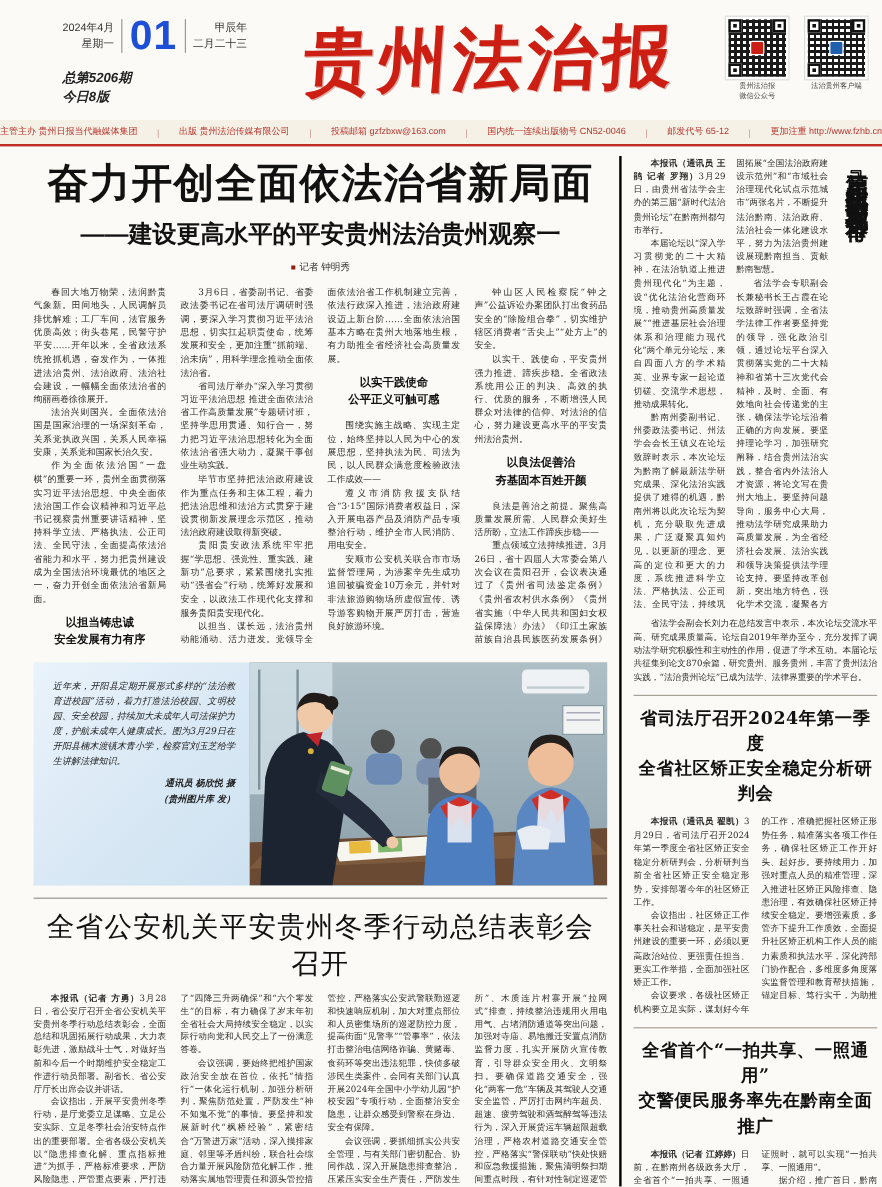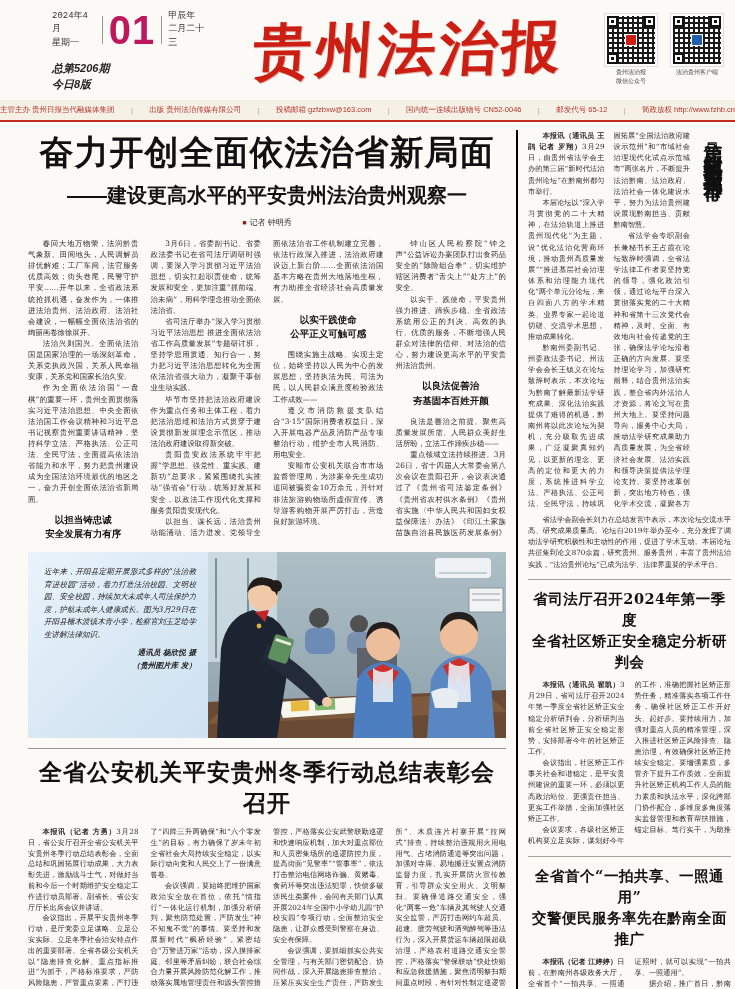--- a/index.html
+++ b/index.html
@@ -7,23 +7,23 @@
   body {
     width:735px; height:989px; overflow:hidden;
     background:#fbfaf6; color:#222;
     font-family:"DejaVu Serif","Liberation Serif",serif;
     position:relative;
   }
   
   .masthead { height:100px; display:flex; align-items:center; padding:0 8px 0 52px; position:relative; }
   .dateblock { width:160px; flex:0 0 auto; }
   .dateblock .row1 { display:flex; align-items:center; }
-  .d-col { font-size:9px; line-height:1.5; color:#333; text-align:left; font-family:Liberation Mono, monospace; }
+  .d-col { font-size:9px; line-height:1.5; color:#333; text-align:right; font-family:Liberation Sans, sans-serif; }
   .d-sep { width:1px; height:28px; background:#999; margin:0 6px; }
-  .d-day { font-size:40px; font-weight:bold; color:#be185d; font-family:"Liberation Sans",sans-serif; letter-spacing:1px; }
+  .d-day { font-size:34px; font-weight:bold; color:#1d4ed8; font-family:"Liberation Sans",sans-serif; letter-spacing:1px; }
   .issue { margin-top:8px; text-align:left; font-weight:bold; font-size:11px; line-height:1.45; font-family:"Liberation Sans",sans-serif;font-style:italic; }
   .paper-title {
     flex:1; text-align:center;
     font-family:"DejaVu Serif","Liberation Serif",serif;
     font-size:58px; font-weight:bold; color:#cc1e12;
     transform:skewX(-5deg) rotate(-1deg);
     letter-spacing:4px; white-space:nowrap;
     text-shadow:1px 1px 0 rgba(160,20,10,.35);
   }
   .qrzone { flex:0 0 auto; display:flex; gap:14px; padding-right:4px; }
@@ -61,21 +61,21 @@
     font-family:"Liberation Sans",sans-serif; margin:8px 0; color:#111; break-inside:avoid; }
   
   .photo-row { display:flex; margin-top:8px; height:186px; }
   .photo-cap { width:180px; flex:0 0 auto; background:linear-gradient(135deg,#eaf3fb 0%,#d7e7f4 60%,#cfe2f1 100%);
     padding:14px 12px 10px 16px; font-style:italic; font-size:7.6px; line-height:1.65; color:#222; text-align:justify; }
   .photo-cap .cred { text-align:right; margin-top:6px; font-weight:bold; font-style:italic; }
   .photo-frame { flex:1; position:relative; overflow:hidden; background:#9fb2bc; }
   .photo-frame svg { width:100%; height:100%; display:block; }
   
   .a3 { border-top:1px solid #9a958c; margin-top:10px; padding-top:8px; }
-  .a3-title { text-align:center; font-family:"DejaVu Serif","Liberation Serif",serif; font-weight:700;
+  .a3-title { text-align:center; font-family:"DejaVu Serif","Liberation Serif",serif; font-weight:400;
     font-size:23px; letter-spacing:1px; color:#111; }
   .a3-body { margin-top:8px; height:186px; overflow:hidden; columns:4; column-gap:12px;
     font-size:7.2px; line-height:1.5; text-align:justify; color:#2b2b2b; }
   
   .a2-wrap { display:flex; height:380px; overflow:hidden; }
   .a2-cols { flex:1; columns:2; column-gap:9px; height:100%; overflow:hidden;
     font-size:7.2px; line-height:1.55; text-align:justify; color:#2b2b2b; }
   .a2-vert { flex:0 0 34px; margin-left:7px; writing-mode:vertical-rl; text-orientation:upright;
     font-family:"DejaVu Serif","Liberation Serif",serif; font-weight:900; font-size:19px;
     letter-spacing:2px; color:#111; line-height:34px; height:378px; overflow:hidden; }
@@ -145,21 +145,21 @@
     <span>主管主办 贵州日报当代融媒体集团</span>
     <span class="sep">|</span>
     <span>出版 贵州法治传媒有限公司</span>
     <span class="sep">|</span>
     <span>投稿邮箱 gzfzbxw@163.com</span>
     <span class="sep">|</span>
     <span>国内统一连续出版物号 CN52-0046</span>
     <span class="sep">|</span>
     <span>邮发代号 65-12</span>
     <span class="sep">|</span>
-    <span>简政放权 http://www.fzhb.cn</span>
+    <span>更加注重 http://www.fzhb.cn</span>
   </div>
 <div class="redrule"></div>
 
 <div class="main">
 
   <div class="leftcol">
 
     <div class="a1-head">
       <div class="a1-title">奋力开创全面依法治省新局面</div>
       <div class="a1-sub">——建设更高水平的平安贵州法治贵州观察一</div>

